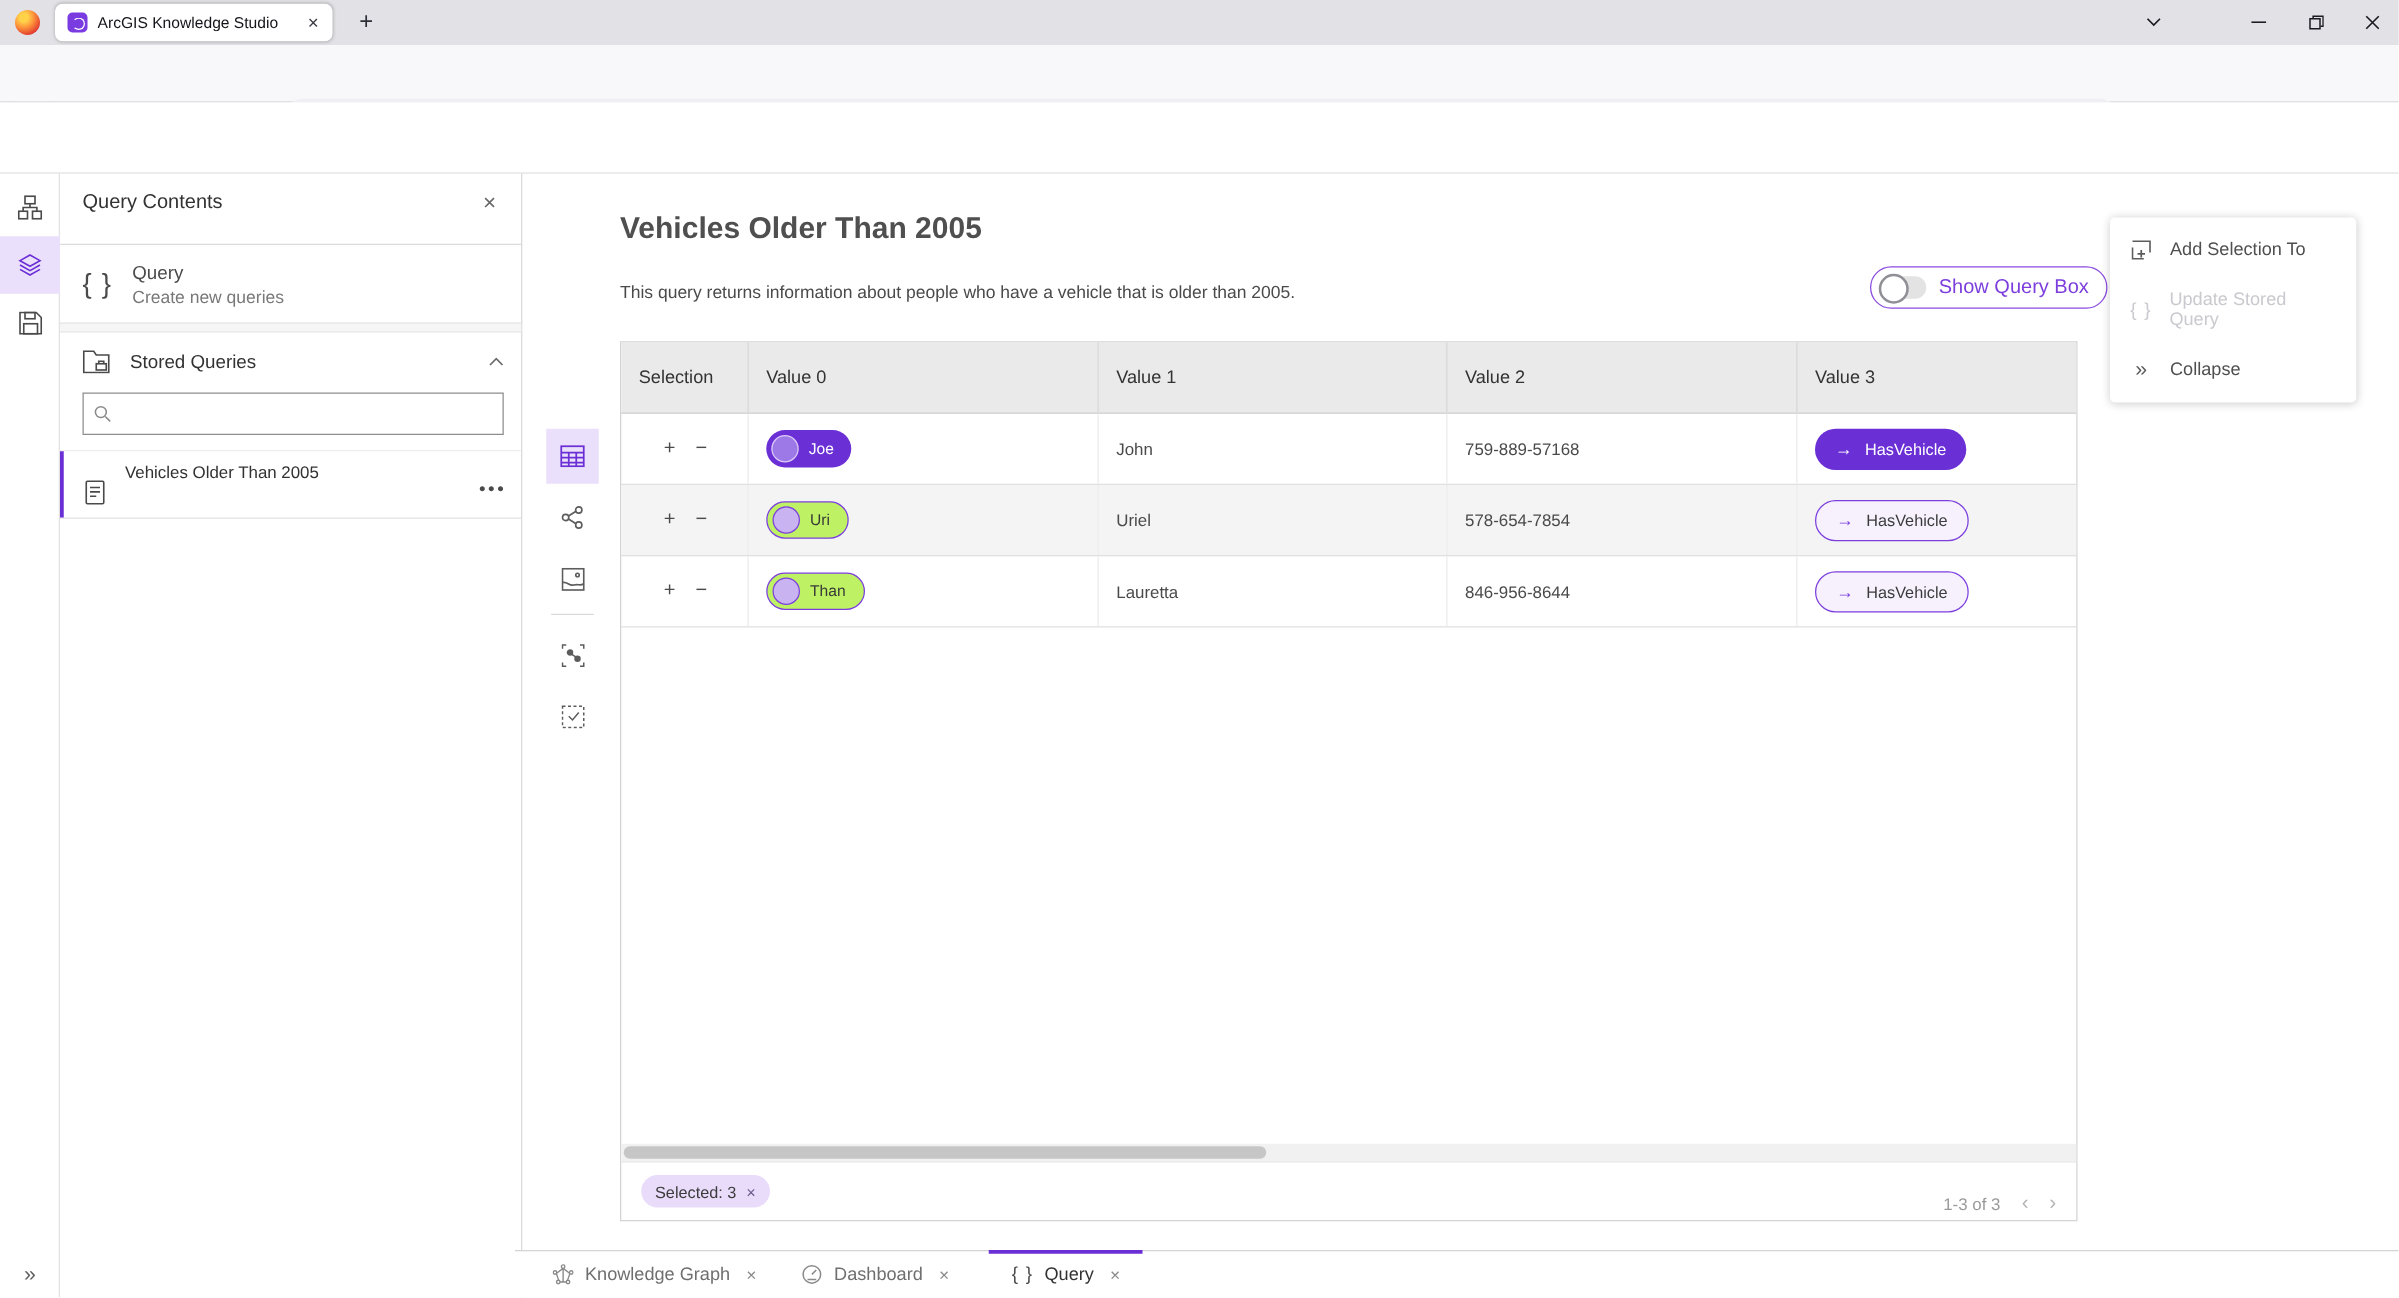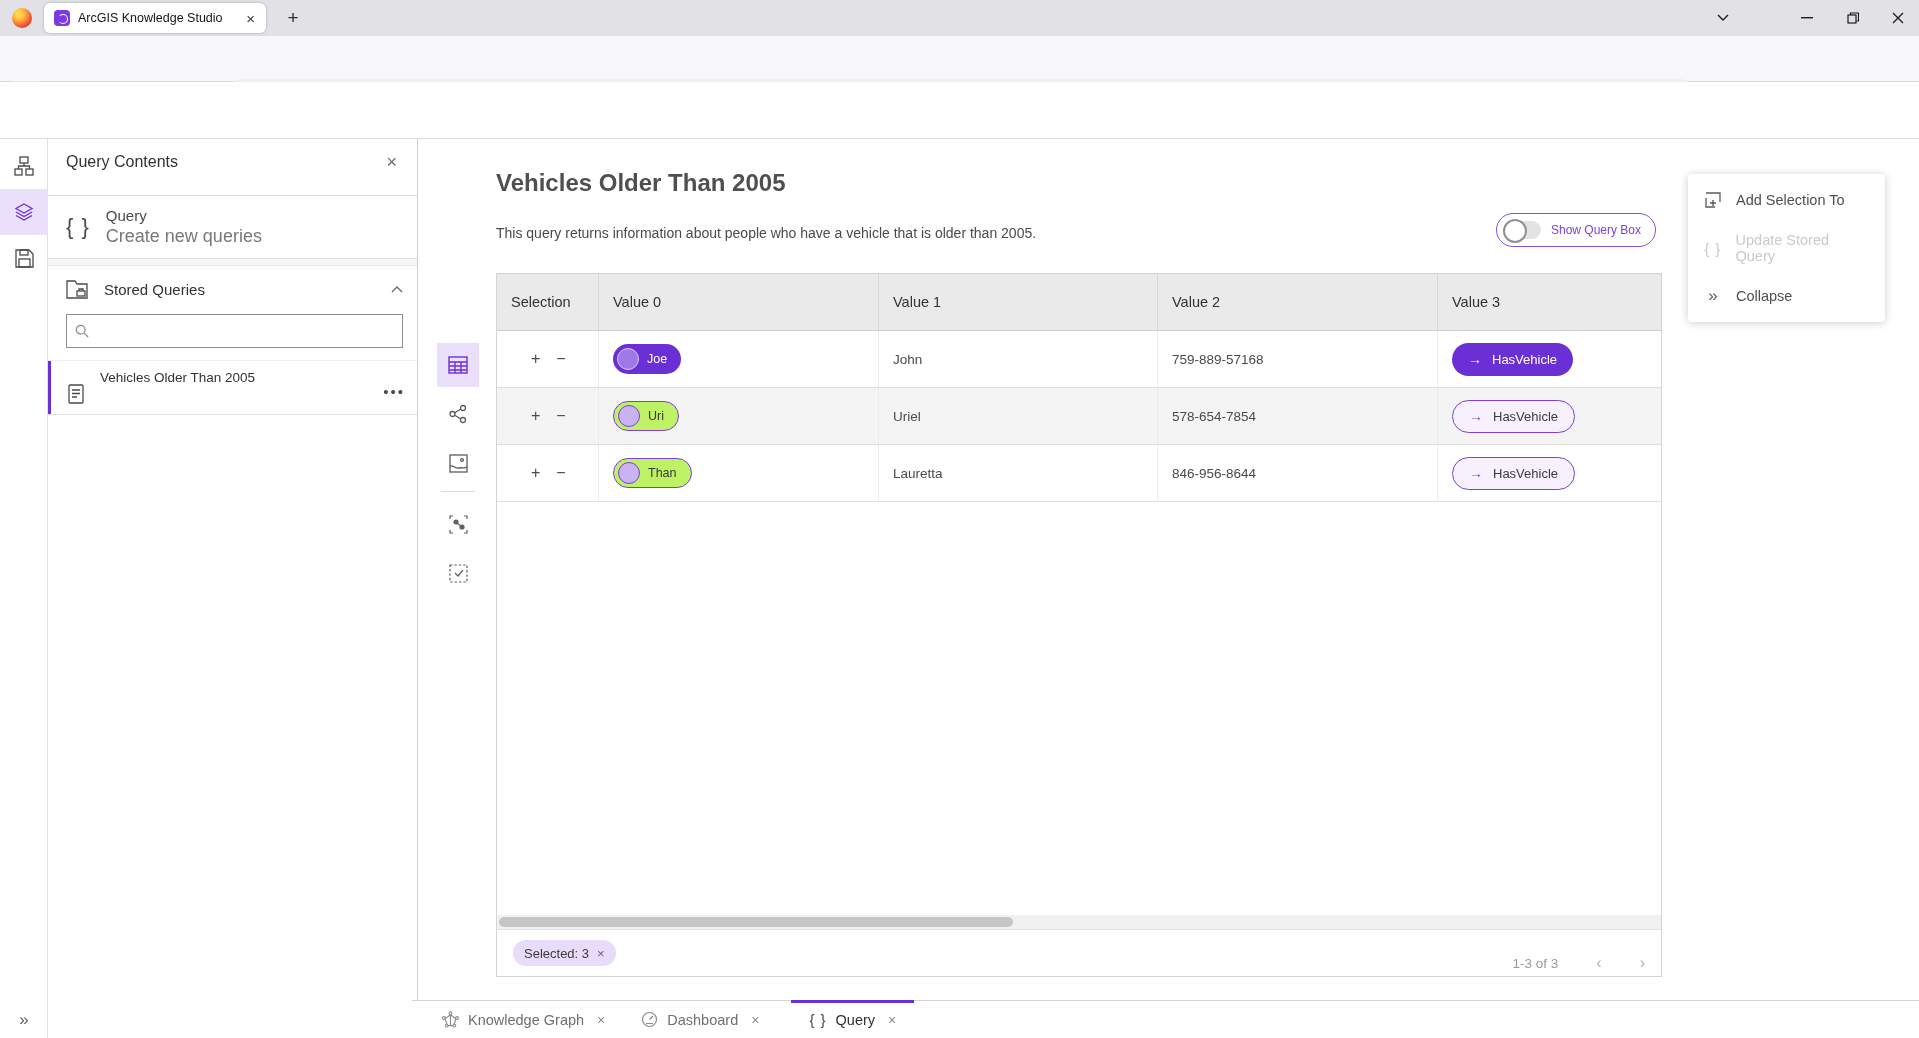--- a/index.html
+++ b/index.html
@@ -49,21 +49,21 @@
   .rail-expand { position:absolute; left:0; bottom:8px; width:48px; text-align:center; font-size:17px; color:#5f5f5f; }
 
   .panel { position:absolute; left:48px; top:0; width:370px; height:100%; background:#fff; border-right:1px solid #cfcfcf; }
   .panel-hd { position:relative; height:57px; border-bottom:1px solid #dcdcdc; display:flex; align-items:center; padding:0 14px 10px 18px; }
   .panel-hd-title { font-size:16px; color:#323232; flex:1; }
   .panel-x { font-size:18px; color:#6a6a6a; padding:2px 6px; }
   .query-item { position:relative; height:63px; border-bottom:1px solid #e2e2e2; display:flex; align-items:center; padding:0 18px; }
   .braces { font-size:22px; color:#4a4a4a; letter-spacing:1px; }
   .qi-text { margin-left:16px; }
   .qi-title { font-size:15px; color:#4a4a4a; }
-  .qi-sub { font-size:18px; color:#787878; margin-top:2px; }
+  .qi-sub { font-size:14px; color:#787878; margin-top:2px; }
   .section-gap { height:7px; background:#f6f6f6; border-bottom:1px solid #e8e8e8; }
   .stored-hd { position:relative; height:46px; display:flex; align-items:center; padding:0 14px 0 18px; color:#4a4a4a; }
   .stored-hd-title { font-size:15px; color:#323232; margin-left:16px; flex:1; }
   .searchbox { margin:2px 14px 12px 18px; height:34px; border:1px solid #8d8d8d; background:#fff; display:flex; align-items:center; padding:0 8px; }
   .searchbox input { border:none; outline:none; flex:1; font-size:13px; margin-left:8px; font-family:"Liberation Sans",sans-serif; }
   .stored-item { position:relative; border-bottom:1px solid #e2e2e2; border-top:1px solid #eee; padding:9px 30px 10px 18px; display:flex; }
   .stored-item::before { content:""; position:absolute; left:0; top:0; bottom:0; width:3px; background:#6b2fd6; }
   .si-icon { margin-top:14px; color:#4a4a4a; flex:0 0 22px; }
   .si-text { margin-left:12px; width:252px; }
   .si-title { font-size:13.5px; color:#323232; }
@@ -78,21 +78,21 @@
   .vt-btn.sel { background:#ebe0fb; color:#6b2fd6; }
   .vt-div { height:1px; background:#d9d9d9; margin:6px 4px 10px; }
 
   .page-title { position:absolute; left:78px; top:30px; font-size:24px; font-weight:700; color:#4f4f4f; }
   .page-desc { position:absolute; left:78px; top:86px; font-size:14px; color:#4a4a4a; }
 
   .toggle-pill { position:absolute; left:1078px; top:74px; height:34px; border:1px solid #8a4bdf; border-radius:17px;
                  display:flex; align-items:center; padding:0 14px 0 8px; background:#fff; }
   .switch { width:36px; height:18px; background:#e3e3e3; border-radius:9px; position:relative; }
   .switch::after { content:""; position:absolute; left:-2px; top:-2px; width:20px; height:20px; background:#fff; border:2px solid #8f8f96; border-radius:50%; }
-  .toggle-label { font-size:12px; color:#7c3fdd; margin-left:10px; }
+  .toggle-label { font-size:16px; color:#7c3fdd; margin-left:10px; }
 
   
   .qtable { position:absolute; left:78px; top:134px; width:1166px; height:704px; border:1px solid #d4d4d4; background:#fff; display:flex; flex-direction:column; }
   .trow { display:grid; grid-template-columns:102px 280px 279px 280px 1fr; }
   .thead { height:57px; background:#eaeaea; border-bottom:1px solid #cfcfcf; }
   .thead .tcell { font-size:14.5px; color:#333; border-right:1px solid #d8d8d8; display:flex; align-items:center; padding-left:14px; }
   .thead .tcell:last-child { border-right:none; }
   .tbody-row { height:57px; border-bottom:1px solid #e0e0e0; }
   .tbody-row.stripe { background:#f4f4f4; }
   .tbody-row .tcell { display:flex; align-items:center; padding-left:14px; border-right:1px solid #ececec; font-size:13.5px; color:#4a4a4a; }
@@ -115,21 +115,21 @@
   .rel-chip.outline { background:#f6f1fd; border:1px solid #7c3fdd; color:#3b3b3b; }
   .rel-chip.outline .rel-arrow { color:#7c3fdd; }
   .rel-arrow { font-size:14px; }
 
   .tfill { flex:1; }
   .hscroll { height:14px; background:#f1f1f1; position:relative; }
   .hscroll-thumb { position:absolute; left:2px; top:2px; height:10px; width:514px; background:#c6c6c6; border-radius:5px; }
   .tfooter { height:47px; border-top:1px solid #e3e3e3; display:flex; align-items:center; padding:0 16px; }
   .sel-chip { display:inline-flex; align-items:center; gap:8px; height:26px; background:#e9dbfa; border-radius:13px; padding:0 11px; font-size:13px; color:#3a3a3a; }
   .sel-chip .x { color:#6a5a8a; font-size:13px; }
-  .pager { margin-left:auto; display:flex; align-items:center; gap:38px; color:#9a9a9a; font-size:13.5px;margin-top:20px; }
+  .pager { margin-left:auto; display:flex; align-items:center; gap:17px; color:#9a9a9a; font-size:13.5px;margin-top:20px; }
   .pg-arrow { font-size:16px; color:#b3b3b3; }
 
   
   .ctx-menu { position:absolute; left:1270px; top:35px; width:197px; background:#fff; border-radius:4px;
               box-shadow:0 1px 8px rgba(0,0,0,.2); padding:2px 0; }
   .ctx-item { height:48px; display:flex; align-items:center; gap:14px; padding:0 16px; font-size:14.5px; color:#4f4f4f; }
   .ctx-item .ci-ico { color:#5c5c5c; width:18px; display:flex; justify-content:center; }
   .ctx-item.disabled, .ctx-item.disabled .ci-ico { color:#c9c9cf; }
   .ci-braces { font-size:15px; letter-spacing:1px; }
   .ci-chev { font-size:17px; }

